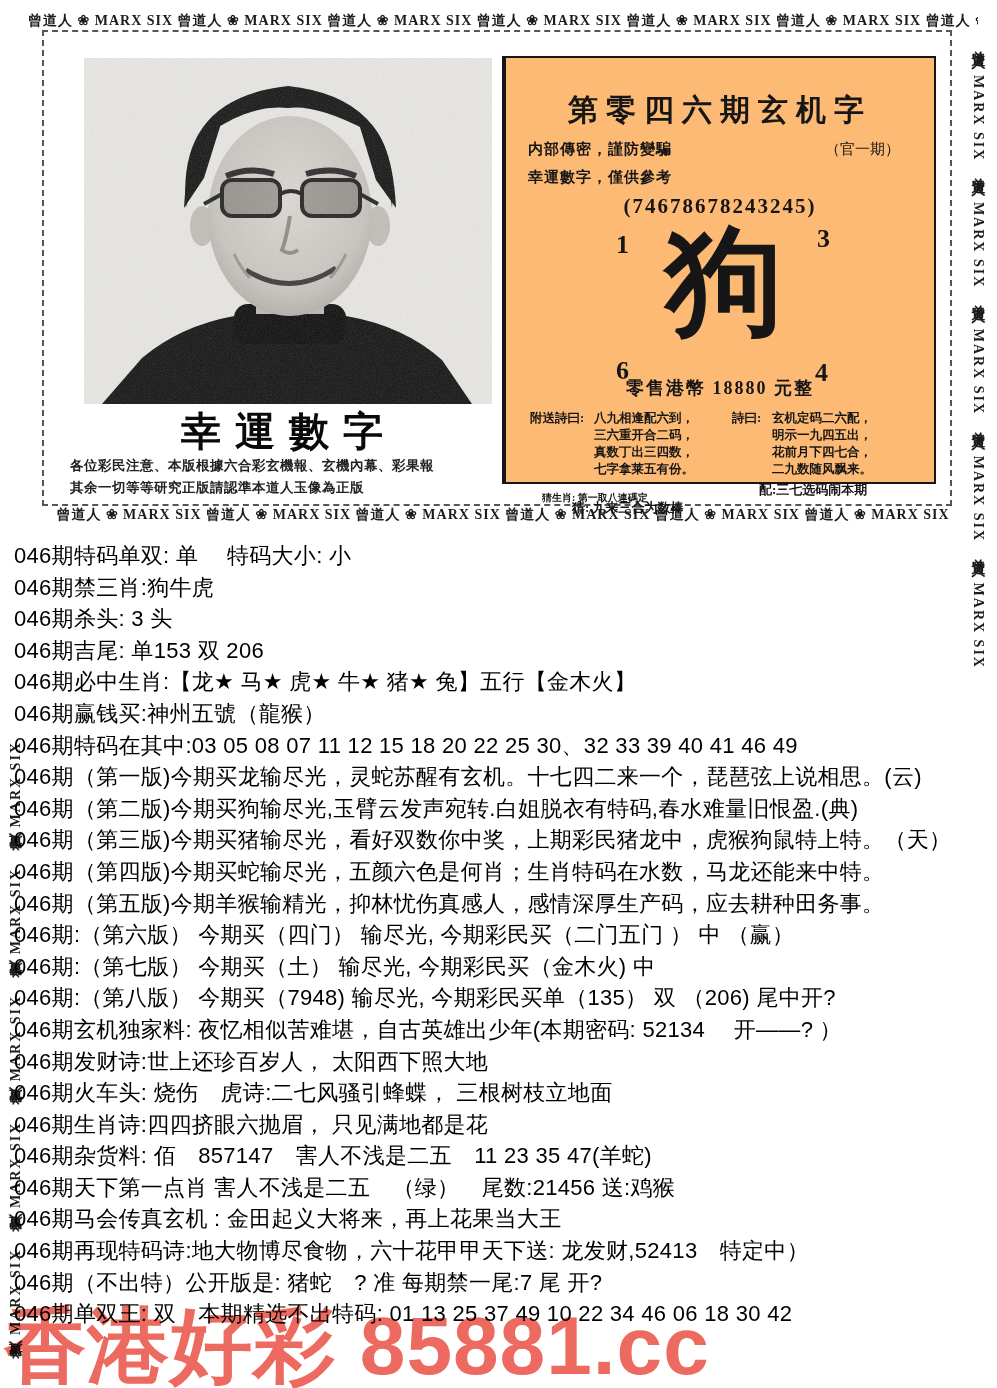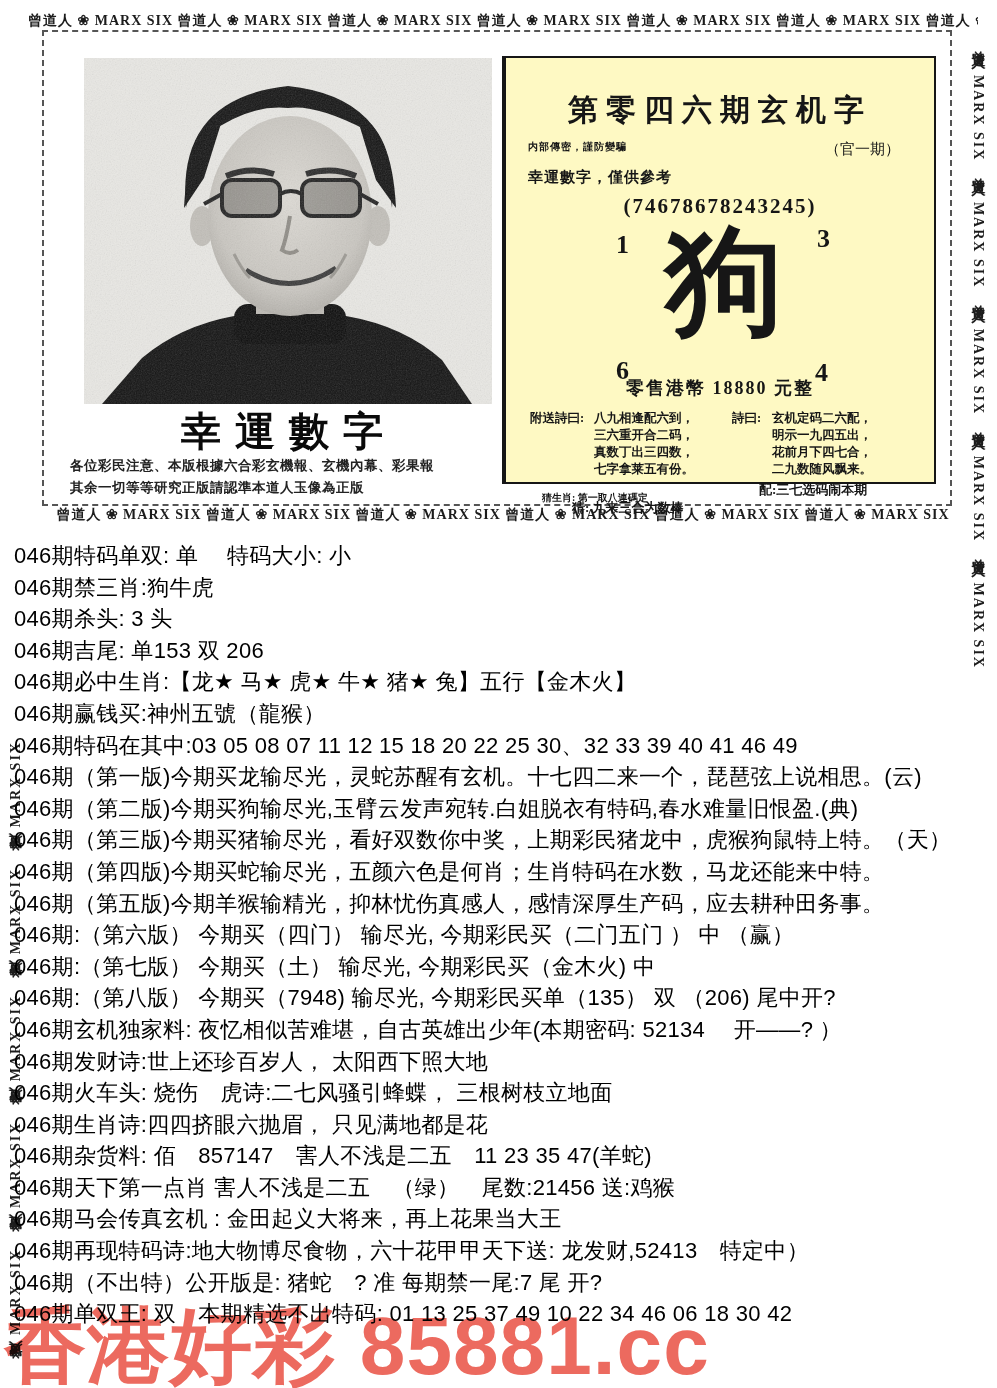--- a/index.html
+++ b/index.html
@@ -34,28 +34,28 @@
   .portrait-note{
     position:absolute;left:26px;width:440px;
     font-family:"Liberation Serif","DejaVu Serif",serif;
     font-size:13.5px;font-weight:bold;color:#222;letter-spacing:0.5px;white-space:nowrap;
   }
   .note1{top:425px;}
   .note2{top:447px;}
   
   .mystery-box{
     position:absolute;left:458px;top:24px;width:428px;height:424px;
-    border:2px solid #161616;border-left:4px solid #161616;background:#fef9c3;
+    border:2px solid #161616;border-left:4px solid #161616;background:#fdba74;
     font-family:"Liberation Serif","DejaVu Serif",serif;color:#161616;
   }
   .mb-title{
     position:absolute;top:32px;left:0;width:100%;text-align:center;
     font-size:30px;font-weight:bold;letter-spacing:8px;
   }
-  .mb-sub{position:absolute;top:82px;left:22px;font-size:10px;font-weight:bold;letter-spacing:1px;}
+  .mb-sub{position:absolute;top:82px;left:22px;font-size:15px;font-weight:bold;letter-spacing:1px;}
   .mb-sub-right{position:absolute;top:82px;right:34px;font-size:15px;font-weight:normal;}
   .mb-sub2{position:absolute;top:110px;left:22px;font-size:15px;font-weight:bold;letter-spacing:1px;}
   .mb-code{
     position:absolute;top:136px;left:0;width:100%;text-align:center;
     font-size:21px;font-weight:bold;letter-spacing:2px;
   }
   .mb-zodiac-wrap{position:absolute;top:164px;left:104px;width:220px;height:150px;}
   .mb-zodiac{
     position:absolute;top:-4px;left:44px;width:140px;text-align:center;
     font-size:118px;line-height:130px;font-weight:bold;

